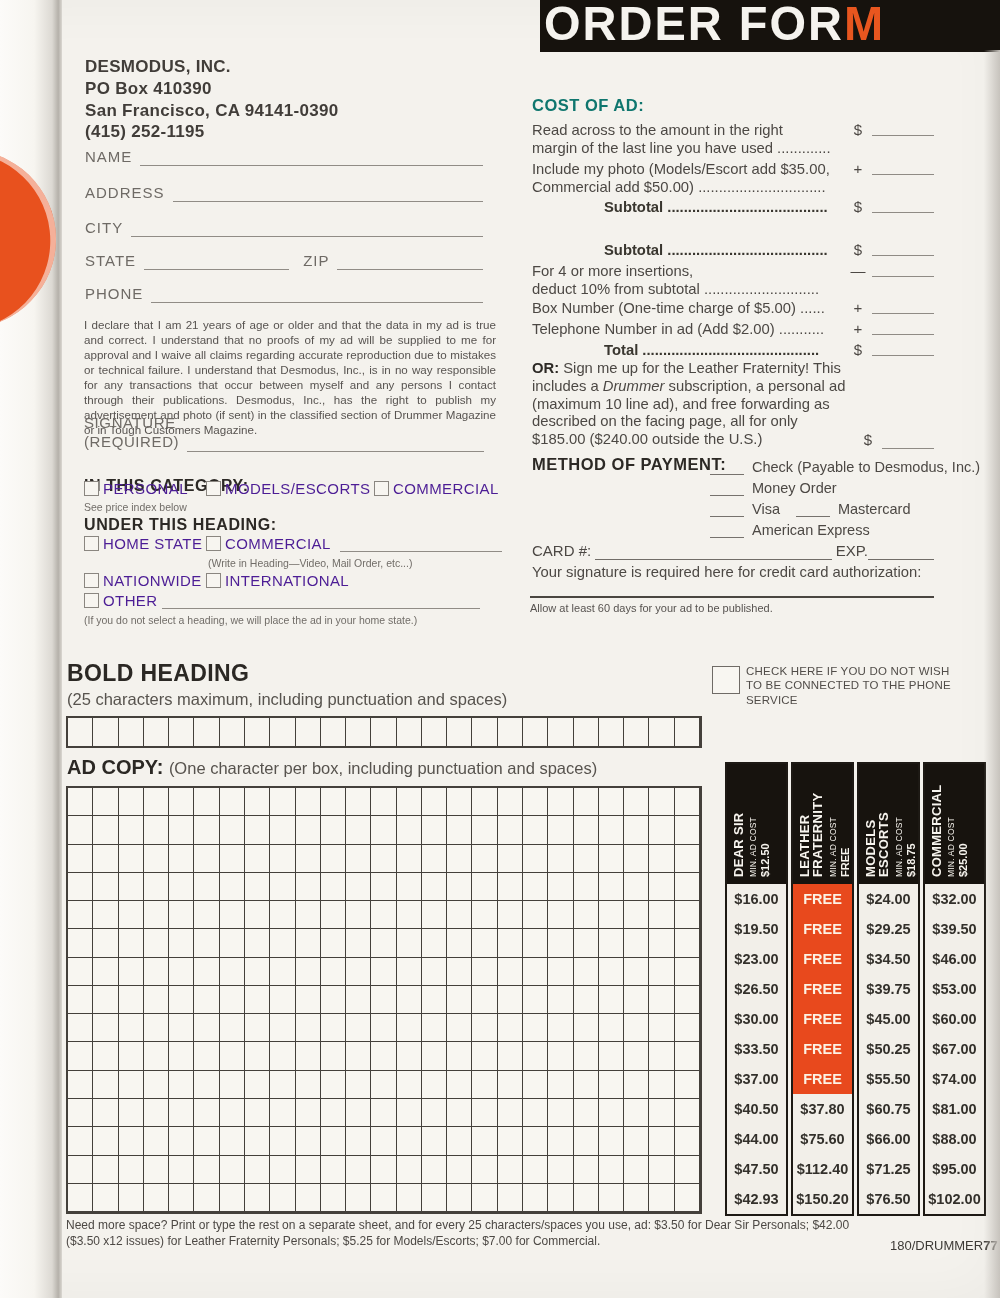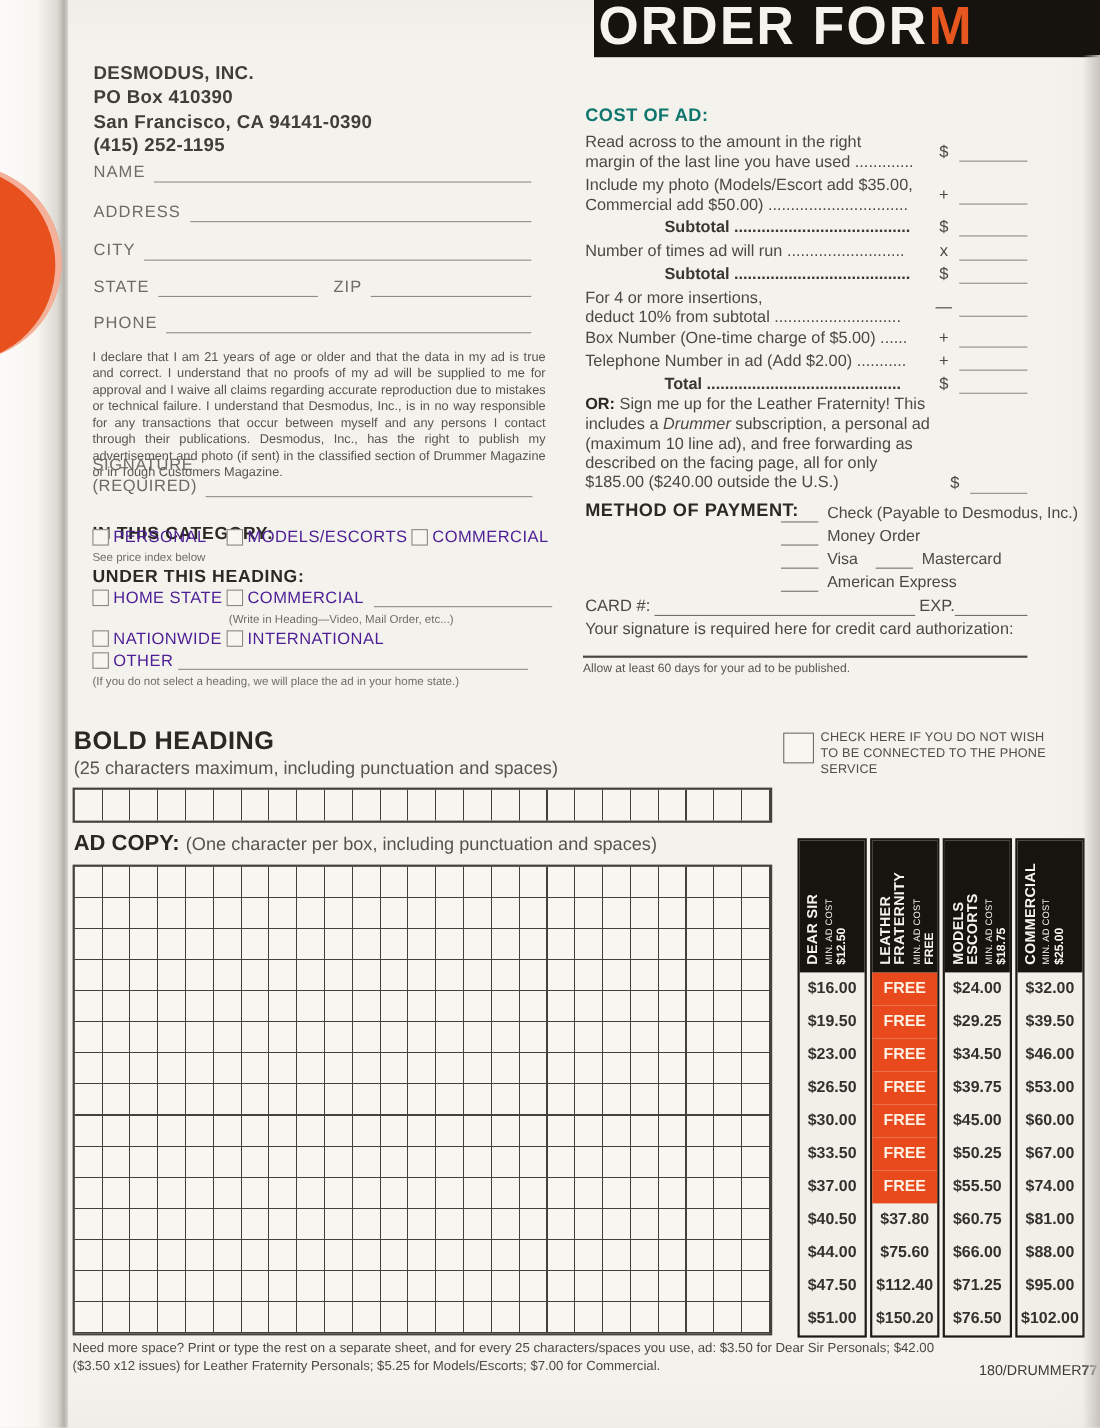--- a/index.html
+++ b/index.html
@@ -32,21 +32,21 @@
   .siglabel{font-size:15px;color:#6e6a65;letter-spacing:0.6px;line-height:1.25;white-space:pre-line;}
   
   .sechead{position:absolute;left:84px;font-size:16px;font-weight:800;color:#2c2925;letter-spacing:0.6px;}
   .optrow{position:absolute;left:84px;width:420px;height:20px;}
   .opt{position:absolute;display:flex;align-items:center;font-size:15px;color:#4c1d95;letter-spacing:0.4px;white-space:nowrap;}
   .cb{display:inline-block;width:13px;height:13px;border:1.5px solid #8a8680;background:#f7f5f0;margin-right:4px;flex:none;}
   .smallnote{position:absolute;left:84px;font-size:10.5px;color:#716d68;}
   .writeline{position:absolute;border-bottom:1.5px solid #908c86;}
   
   .costhead{position:absolute;left:532px;top:96px;font-size:16.5px;font-weight:800;color:#0f766e;letter-spacing:0.5px;}
-  .costrow{position:absolute;left:532px;width:402px;display:flex;align-items:center;}
+  .costrow{position:absolute;left:532px;width:402px;display:flex;align-items:flex-start;}
   .ctext{width:312px;font-size:14.8px;line-height:1.22;color:#4c4844;white-space:pre-line;}
   .ctext.bold{font-weight:700;padding-left:72px;width:240px;color:#39362f;}
   .csym{width:28px;text-align:center;font-size:15px;color:#4c4844;padding-bottom:1px;}
   .cline{flex:1;border-bottom:1.5px solid #8f8b85;height:14px;}
   .orwrap{position:absolute;left:532px;top:360px;width:402px;display:flex;align-items:flex-end;}
   .ortext{width:322px;font-size:14.8px;line-height:1.2;color:#4c4844;}
   .ortext b{color:#2c2925;}
   
   .payhead{position:absolute;left:532px;top:455px;font-size:16.5px;font-weight:800;color:#2c2925;letter-spacing:0.5px;}
   .payopts{position:absolute;left:710px;top:454px;font-size:14.5px;color:#4c4844;}
@@ -202,25 +202,20 @@
       <span class="ctext">Include my photo (Models/Escort add $35.00,
 Commercial add $50.00) ...............................</span>
       <span class="csym">+</span>
       <span class="cline"></span>
     </div>
   <div class="costrow" style="top:198px">
       <span class="ctext bold">Subtotal .......................................</span>
       <span class="csym">$</span>
       <span class="cline"></span>
     </div>
-  <div class="costrow" style="top:220px">
-      <span class="ctext">Number of times ad will run ..........................</span>
-      <span class="csym">x</span>
-      <span class="cline"></span>
-    </div>
   <div class="costrow" style="top:241px">
       <span class="ctext bold">Subtotal .......................................</span>
       <span class="csym">$</span>
       <span class="cline"></span>
     </div>
   <div class="costrow" style="top:262px">
       <span class="ctext">For 4 or more insertions,
 deduct 10% from subtotal ............................</span>
       <span class="csym">—</span>
       <span class="cline"></span>
@@ -299,21 +294,21 @@
     <div class="pcell">$16.00</div>
     <div class="pcell">$19.50</div>
     <div class="pcell">$23.00</div>
     <div class="pcell">$26.50</div>
     <div class="pcell">$30.00</div>
     <div class="pcell">$33.50</div>
     <div class="pcell">$37.00</div>
     <div class="pcell">$40.50</div>
     <div class="pcell">$44.00</div>
     <div class="pcell">$47.50</div>
-    <div class="pcell">$51.00</div>
+    <div class="pcell">$42.93</div>
   </div>
   <div class="pcol" style="left:791px">
     <div class="vwrap">
         <div class="vbox">
           <span class="vname">LEATHER
 FRATERNITY</span>
           <span class="vmin">MIN. AD COST</span>
           <span class="vval">FREE</span>
         </div>
       </div>

